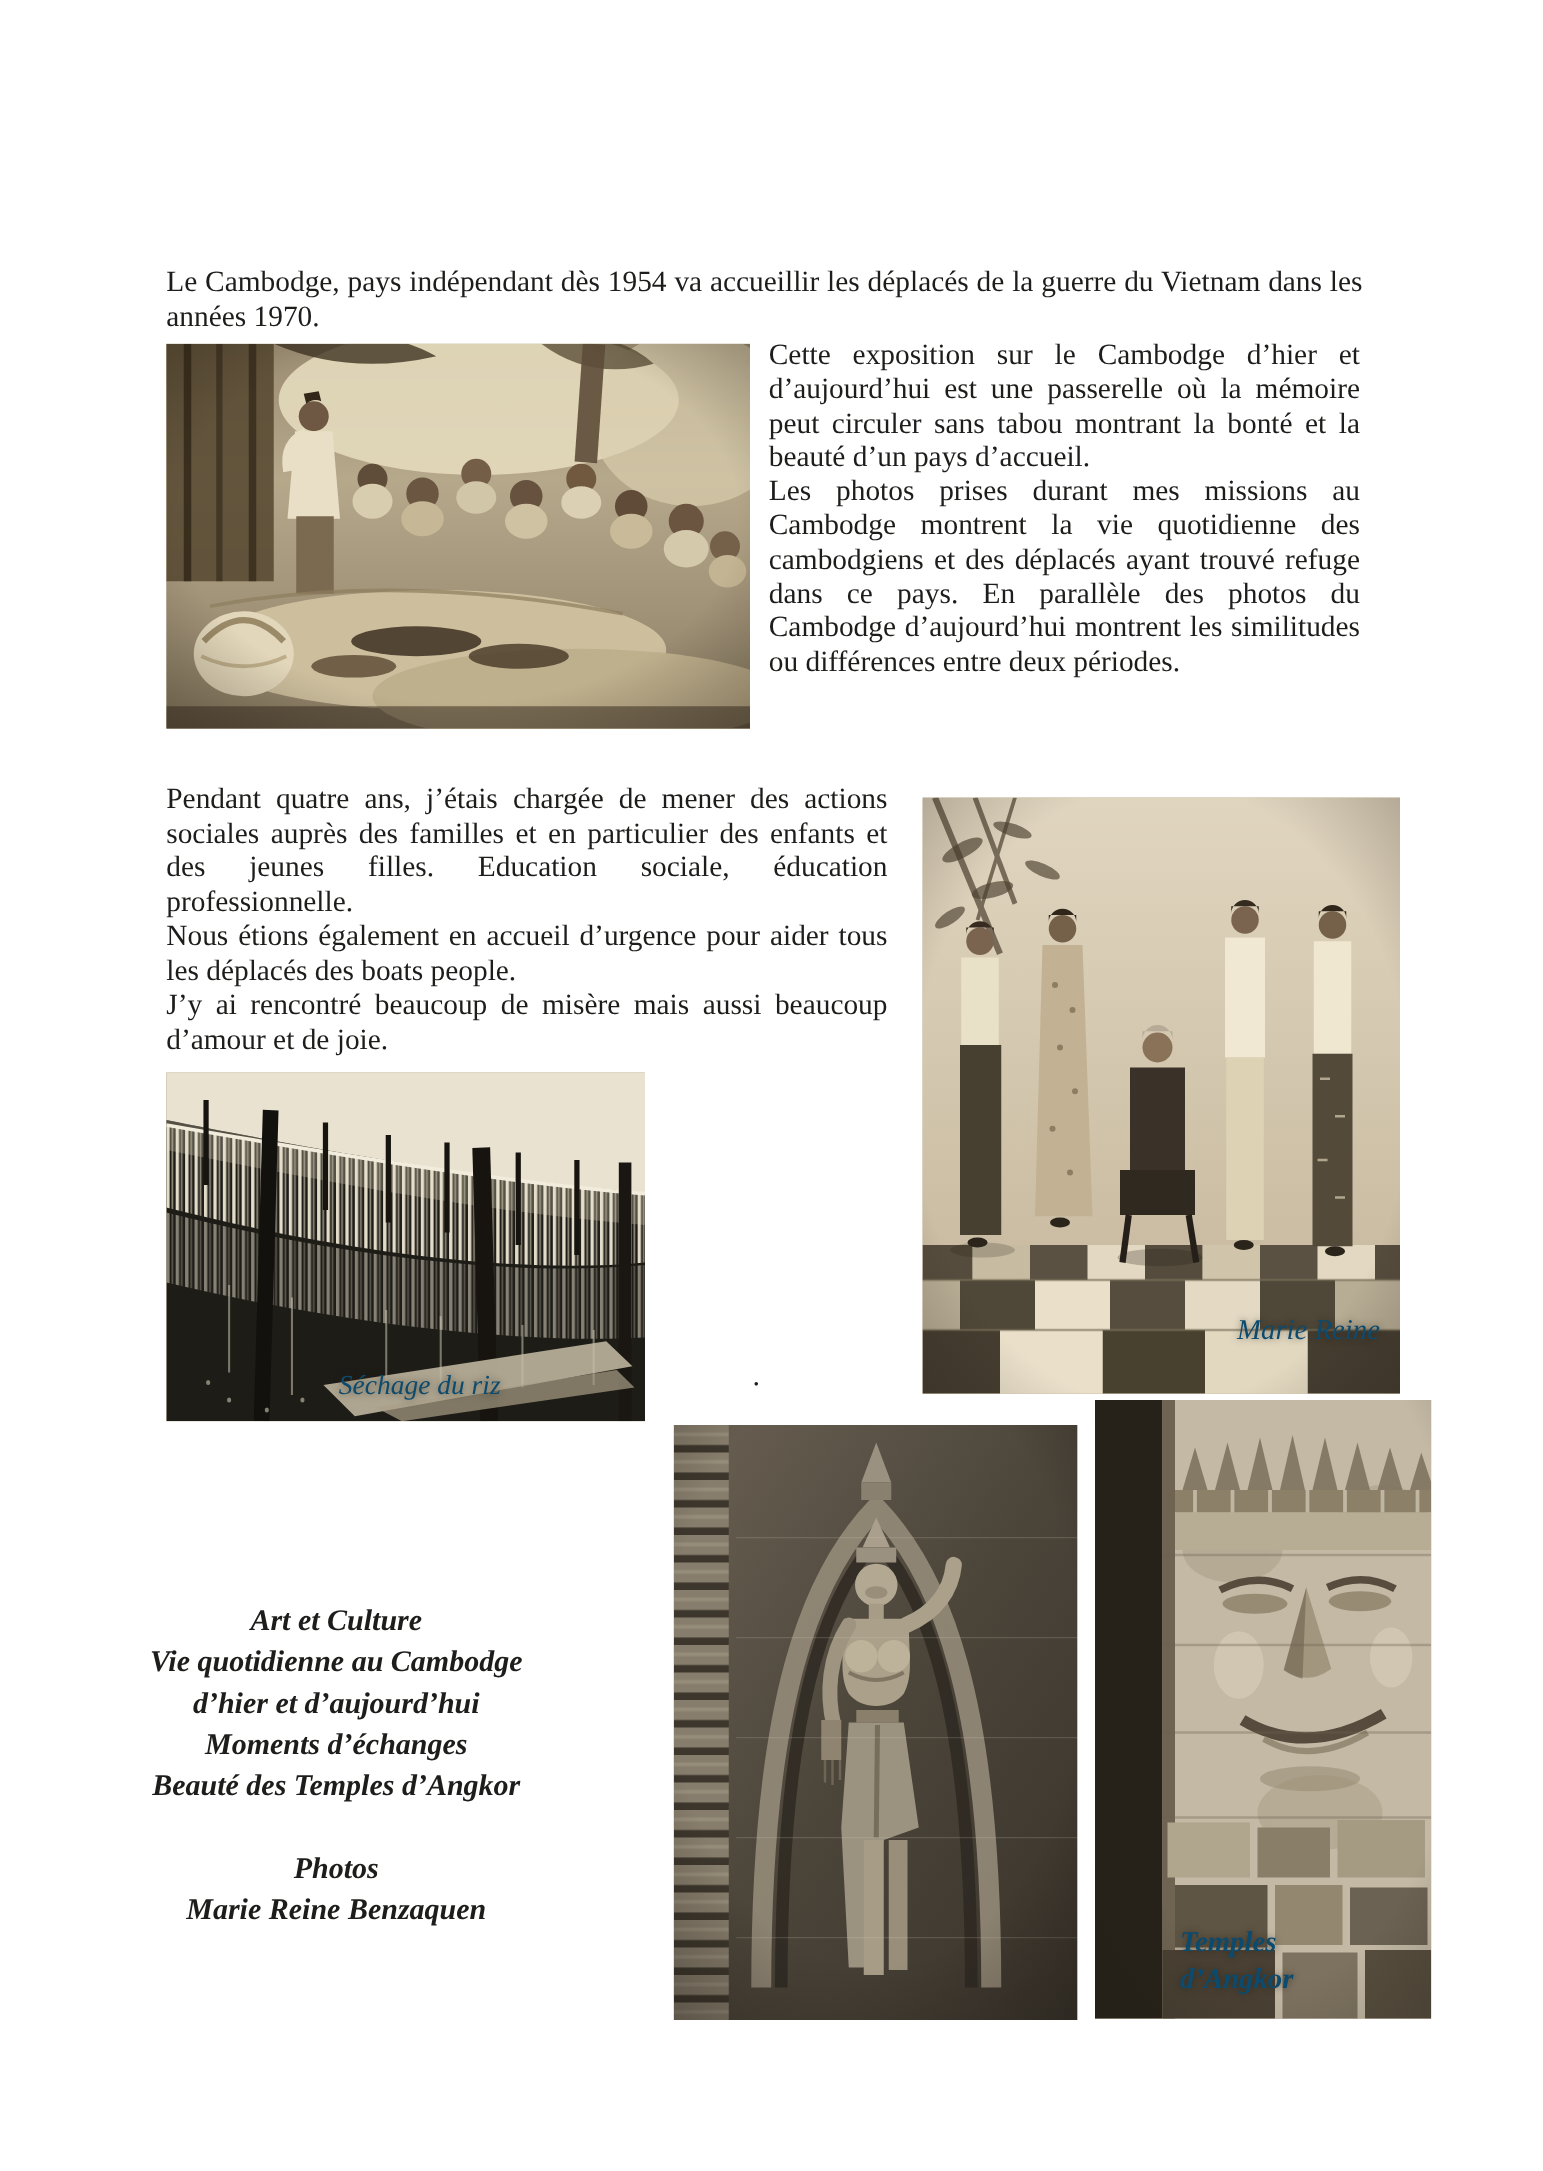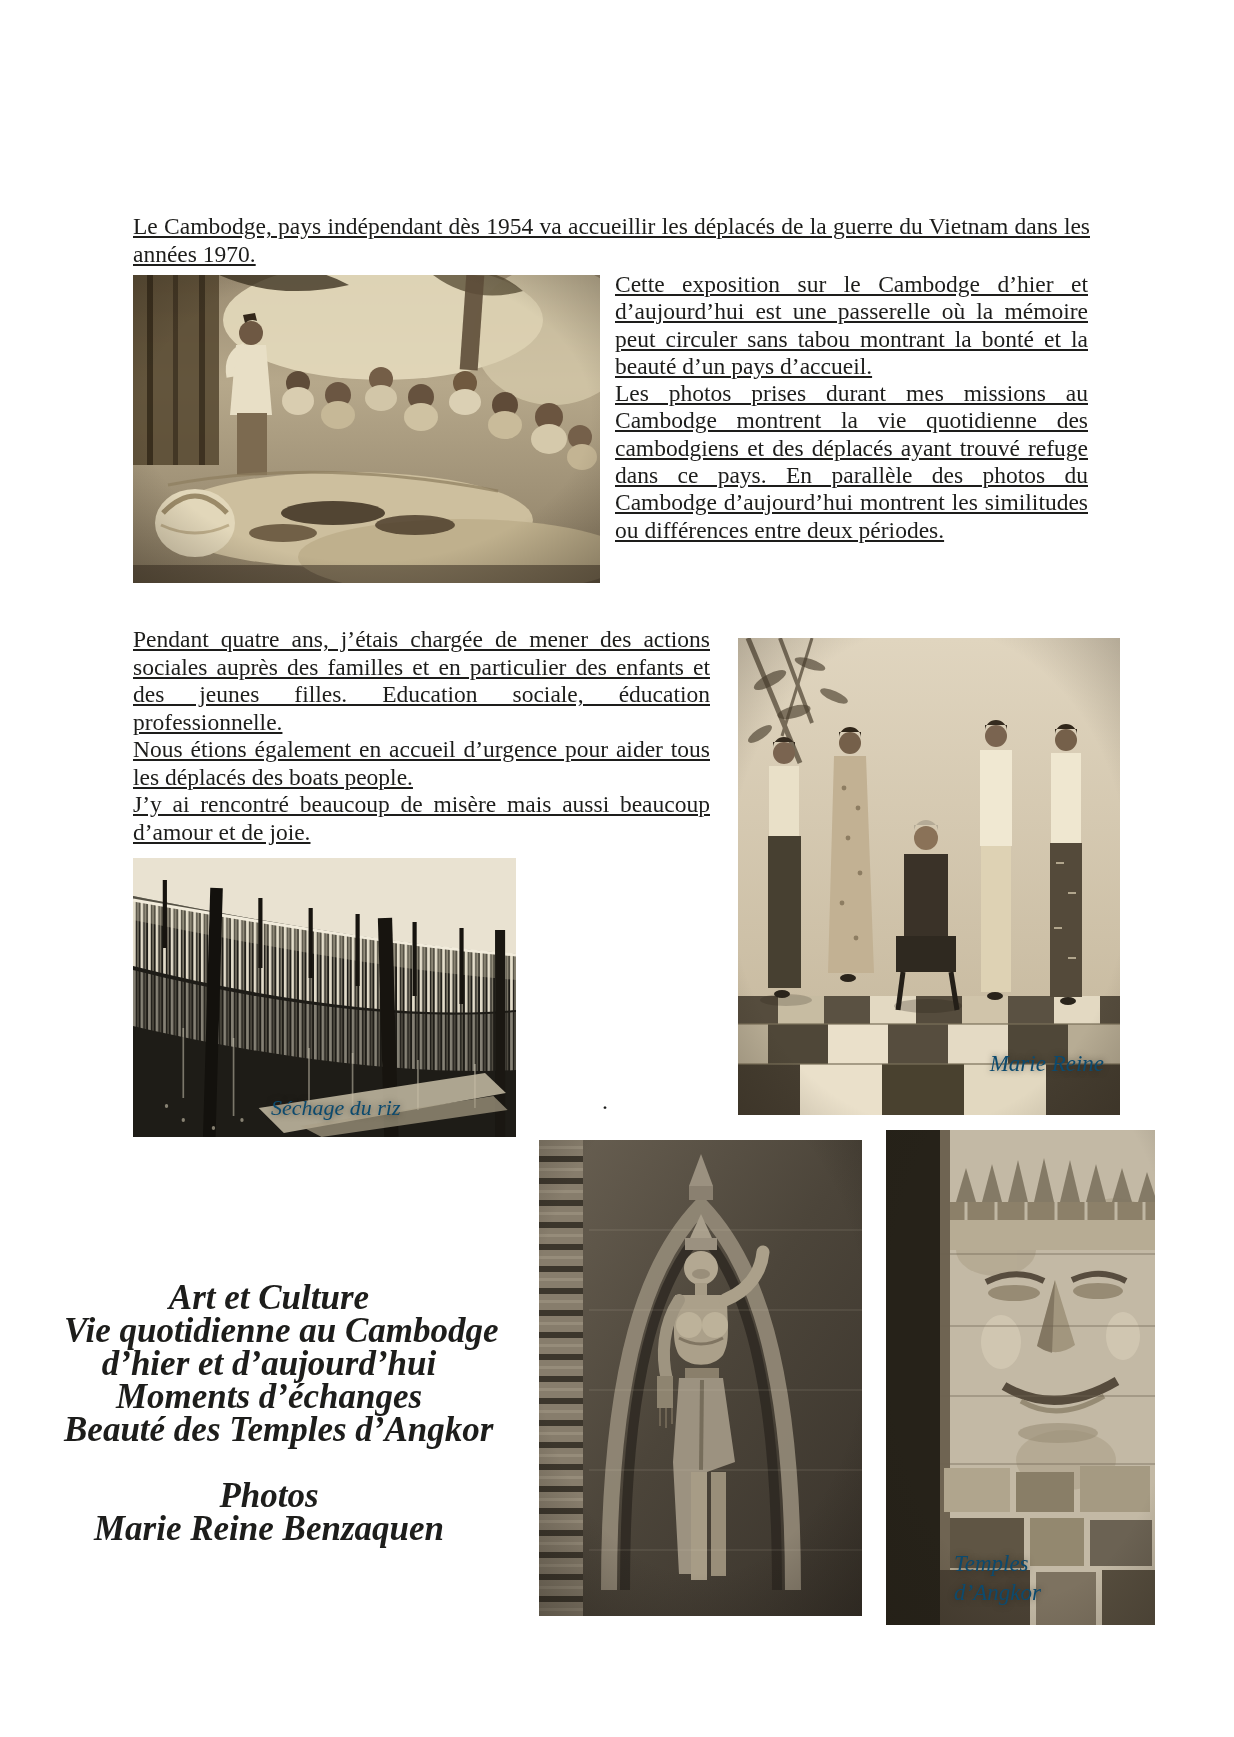--- a/index.html
+++ b/index.html
@@ -18,21 +18,20 @@
     text-align:center;
     font-family:"DejaVu Serif", serif;
     font-style:italic;font-weight:bold;
     font-size:30px;line-height:1.25;
     letter-spacing:.5px;
     margin:0;
   }
   .bodytext{
     font-size:23.5px;line-height:27.5px;
     text-align:justify;
-    text-decoration:underline;
   }
   .bodytext p{margin:0;}
   .intro{left:133px;top:213px;width:957px;}
   .col-exposition{left:615px;top:271px;width:473px;line-height:27.3px;}
   .mission{left:133px;top:626px;width:577px;}
   .photo{overflow:hidden;background:#b9ab90;}
   .photo svg{display:block;width:100%;height:100%;}
   .ph-children{left:133px;top:275px;width:467px;height:308px;}
   .ph-group{left:738px;top:638px;width:382px;height:477px;}
   .ph-rice{left:133px;top:858px;width:383px;height:279px;}
@@ -47,21 +46,21 @@
     white-space:nowrap;
   }
   .cap-rice{left:138px;bottom:16px;}
   .cap-group{right:16px;bottom:38px;font-size:23px;}
   .cap-temples{left:68px;bottom:18px;white-space:normal;font-size:23px;line-height:29px;}
   .stray-period{left:602px;top:1088px;font-size:24px;}
   .themes{
     left:64px;top:1281px;width:410px;
     text-align:center;
     font-style:italic;font-weight:bold;
-    font-size:35px;line-height:33px;
+    font-size:24px;line-height:33px;
     white-space:nowrap;
   }
   .themes .gap-line{height:33px;}
 </style>
 <title>Exposition photos Le Cambodge d’hier et d’aujourd’hui</title></head>
 <body>
 
 <div class="page">
 
 
@@ -339,21 +338,21 @@
         <line x1="50" y1="90" x2="323" y2="90"></line>
           <line x1="50" y1="170" x2="323" y2="170"></line>
           <line x1="50" y1="250" x2="323" y2="250"></line>
           <line x1="50" y1="330" x2="323" y2="330"></line>
           <line x1="50" y1="410" x2="323" y2="410"></line>
       </g>
       <rect width="323" height="476" fill="url(#stVig)"></rect>
     </svg>
   </figure>
 
-  <figure class="abs photo ph-bayon" style="margin:10px;">
+  <figure class="abs photo ph-bayon" style="margin:0;font-weight:bold;">
     <svg viewBox="0 0 269 495" preserveAspectRatio="none" aria-hidden="true">
       <defs>
         <radialGradient id="byVig" cx="0.55" cy="0.4" r="0.9">
           <stop offset="0.6" stop-color="#221d15" stop-opacity="0"></stop>
             <stop offset="1" stop-color="#221d15" stop-opacity="0.4"></stop>
         </radialGradient>
       </defs>
       <rect width="269" height="495" fill="#c3b9a5"></rect>
       <g fill="#a99d84" opacity="0.5">
         <ellipse cx="110" cy="120" rx="40" ry="26"></ellipse>

